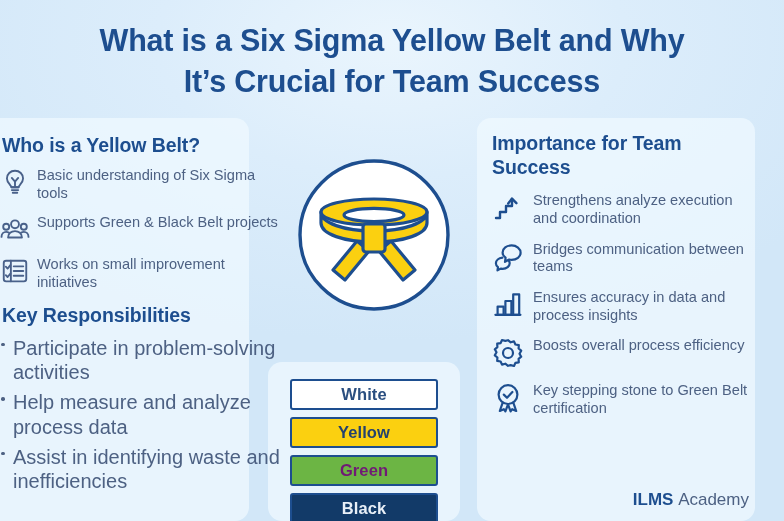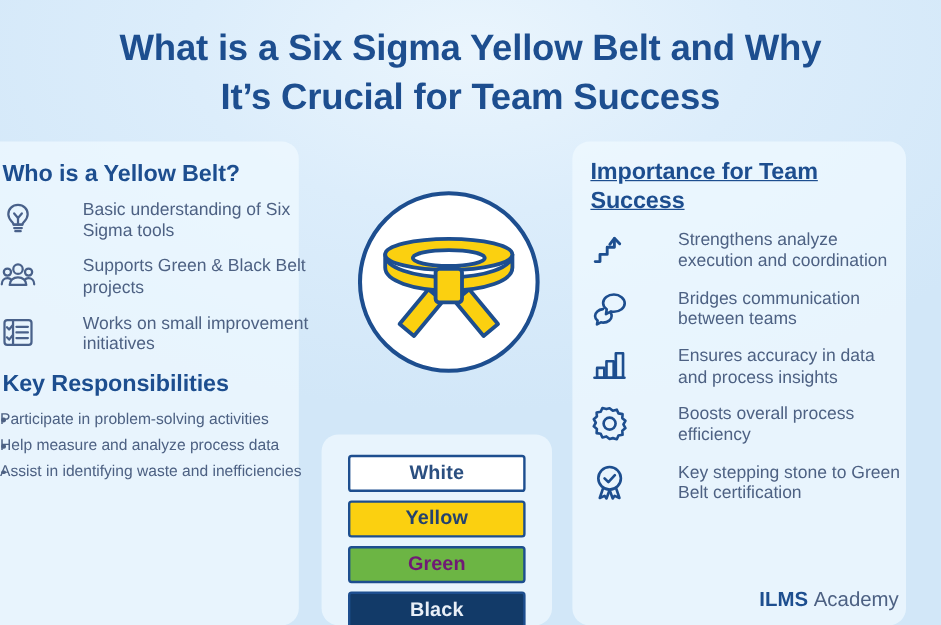--- a/index.html
+++ b/index.html
@@ -68,39 +68,39 @@
     top: 133px;
     width: 286px;
   }
   .col-left .h2 { margin: 0 0 9px 2px; }
 
   .icon-list { margin: 0; padding: 0; list-style: none; }
   .icon-row {
     display: flex;
     align-items: flex-start;
     margin-bottom: 11px;
-    gap: 32px;
   }
   .icon-row .ico {
     flex: 0 0 30px;
     width: 30px;
     height: 30px;
     margin-right: 7px;
     margin-top: 1px;
   }
   .icon-row .ico svg { display: block; width: 30px; height: 30px; }
   .icon-row .txt { flex: 1 1 auto; padding-top: 1px; }
 
   .kr-title { margin: 15px 0 6px 2px; }
   .bullets { margin: 0; padding: 0; list-style: none; }
   .bullets li {
     position: relative;
+    padding-left: 13px;
     margin-bottom: 6px;
     color: #4d6183;
-    font-size: 13px;
+    font-size: 20px;
     line-height: 1.21;
   }
   .bullets li::before {
     content: "";
     position: absolute;
     left: 1px;
     top: 7px;
     width: 3.5px;
     height: 3.5px;
     border-radius: 50%;
@@ -141,21 +141,21 @@
   .chip-green  { background: #6cb544; color: #701a75; }
   .chip-black  { background: #123a68; color: #e8eff7; }
 
   
   .col-right {
     position: absolute;
     left: 492px;
     top: 131px;
     width: 262px;
   }
-  .col-right .h2 { margin: 0 0 12px 0; text-decoration: underline; }
+  .col-right .h2 { margin: 0 0 12px 0; }
   .col-right .icon-row { margin-bottom: 12px; }
   .col-right .icon-row .ico { flex: 0 0 32px; width: 32px; height: 32px; margin-right: 9px; }
   .col-right .icon-row .ico svg { width: 32px; height: 32px; }
 
   .brand {
     position: absolute;
     left: 477px;
     top: 490px;
     width: 272px;
     text-align: right;

